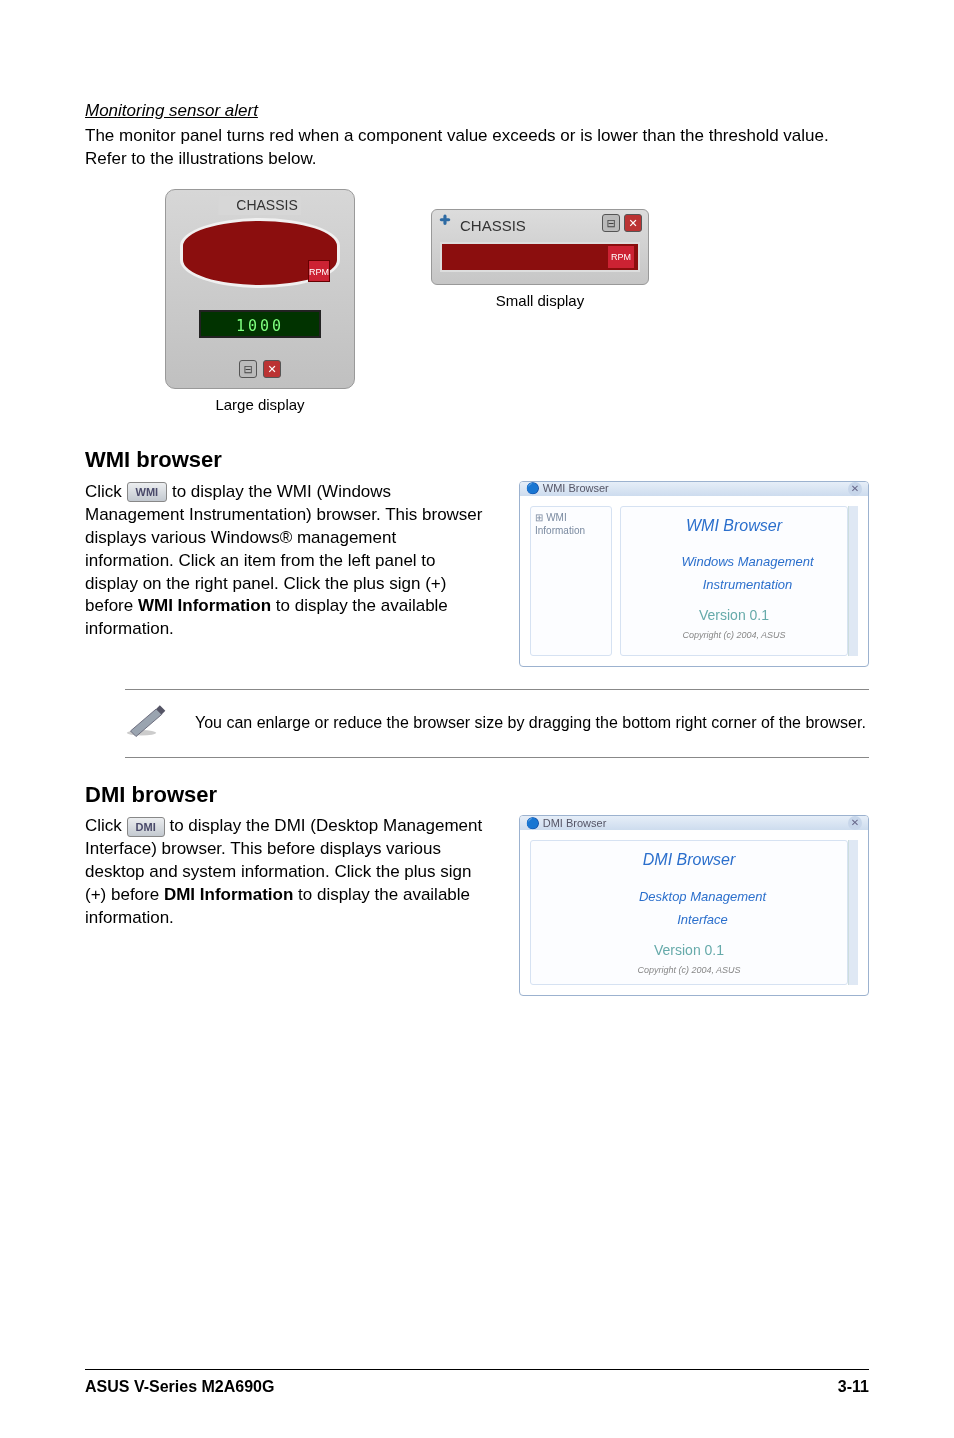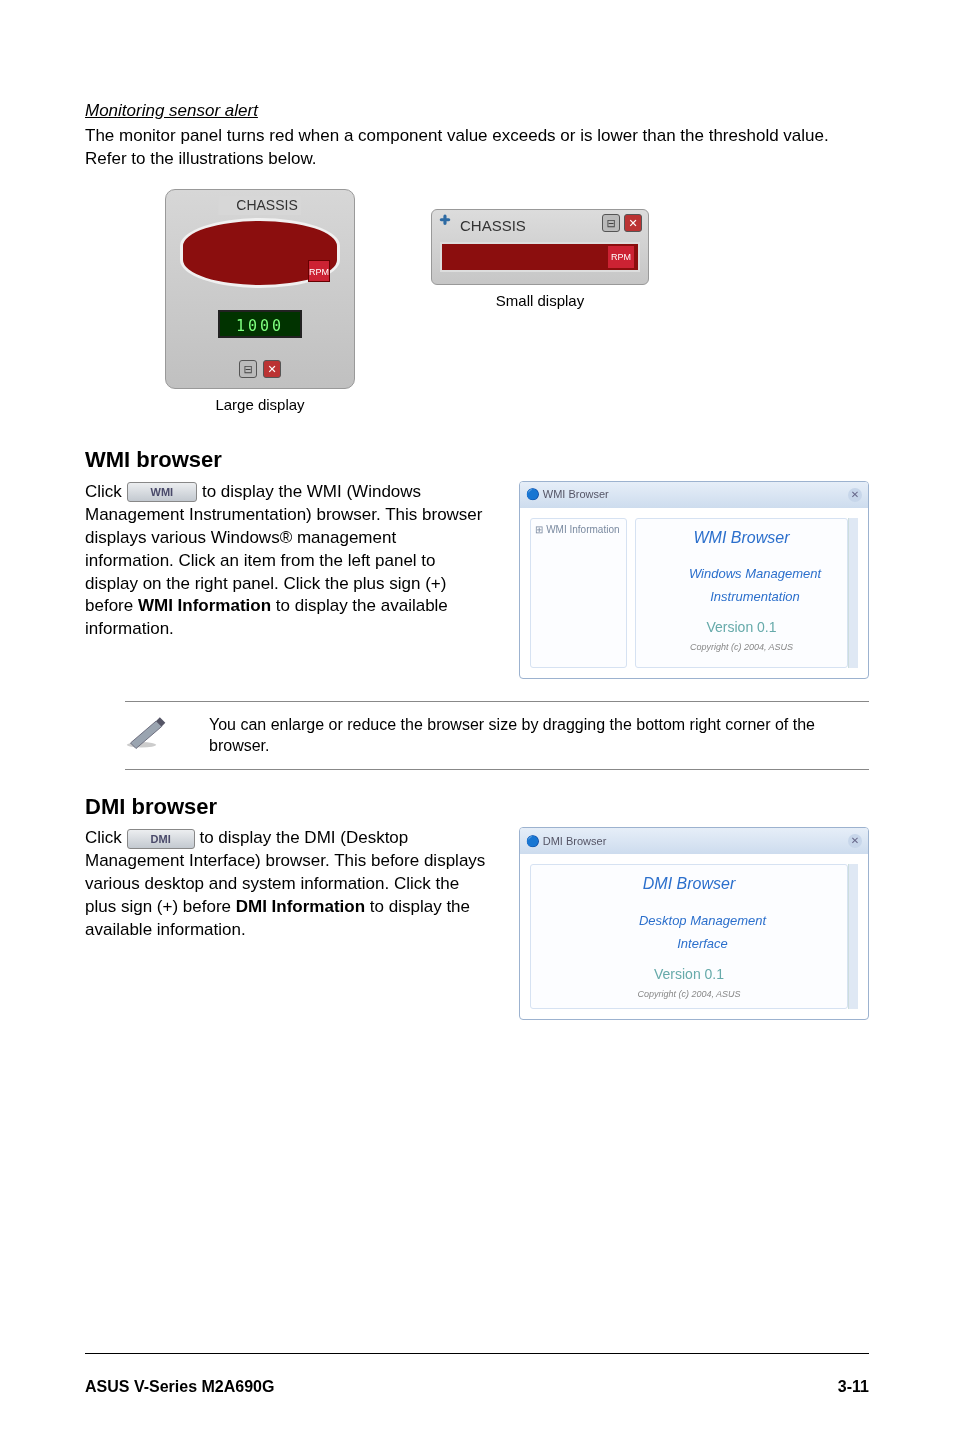--- a/index.html
+++ b/index.html
@@ -61,21 +61,21 @@
     position:absolute; left:50%; transform:translateX(-50%);
     top:6px; width:18px;height:18px;
   }
   .chassis-large .rpm {
     position:absolute; right:24px; top:70px;
     width:22px;height:22px; background:#c23; border:1px solid #600;
     font-size:9px; color:#fff; text-align:center; line-height:22px;
   }
   .chassis-large .digits {
     position:absolute; left:50%; transform:translateX(-50%);
-    top:120px; width:84px; height:28px;
+    top:120px; width:122px; height:28px;
     background:#013300; color:#7fff7f;
     border:2px solid #222; font-family:monospace; letter-spacing:3px;
     text-align:center; line-height:28px; font-size:15px;
   }
   .chassis-large .bottom-icons {
     position:absolute; bottom:10px; left:50%; transform:translateX(-50%);
     display:flex; gap:6px;
   }
   .mini-icon { width:18px;height:18px;border:1px solid #555;border-radius:3px;background:#bbb;font-size:11px;text-align:center;line-height:16px;color:#444;}
   .mini-icon.red { background:#b33;color:#fff;}
@@ -112,51 +112,51 @@
   }
   .two-col {
     display:flex; gap:30px; align-items:flex-start;
   }
   .two-col .left { flex:1; }
   .two-col .right { flex-shrink:0; }
   .inline-btn {
     display:inline-block;
     background:linear-gradient(#eceef0,#c3c9d0);
     border:1px solid #888;
-    padding:0 23px;
+    padding:0 8px;
     border-radius:3px;
     font-size:11px;
     font-weight:bold;
     color:#4a4a6a;
     vertical-align:middle;
     line-height:18px;
     height:20px;
   }
   .browser-window {
     width: 350px;
     background:#fff;
     border:1px solid #9cb2cf;
     border-radius:4px;
     overflow:hidden;
   }
   .browser-titlebar {
-    height:26px;
+    height:14px;
     background:linear-gradient(#e6eef8,#cddcee);
     display:flex; align-items:center;
     padding:0 6px;
     font-size:11px; color:#556;
     justify-content:space-between;
   }
   .browser-content {
     display:flex;
     padding:10px;
     gap:8px;
   }
   .browser-left {
-    width:97px; height:150px;
+    width:82px; height:150px;
     background:#fcfdff;
     border:1px solid #d6e2f2;
     border-radius:3px;
     padding:4px;
     font-size:10px; color:#7a8aa0;
   }
   .browser-right {
     flex:1;
     background:#fcfdff;
     border:1px solid #d6e2f2;
@@ -168,36 +168,36 @@
   }
   .browser-right .bbig { font-style:italic; font-size:16px; margin-bottom:14px; display:block;}
   .browser-right .bmid { font-style:italic; font-size:13px; color:#2b6fcc; line-height:1.3;margin-left:27px;}
   .browser-right .bsmall { font-size:14px; color:#6aa; display:block; margin-top:10px;}
   .browser-right .bcpy { font-size:9px; color:#888; display:block; margin-top:4px; font-family:Arial; font-style:italic;}
   .close-x { width:14px;height:14px;background:#c7d6ea;border-radius:7px;font-size:10px;line-height:14px;text-align:center;color:#668;}
   .scroll-hint { width:10px; background:#dfe8f4; border-left:1px solid #cdd; }
   .browser-right-wrap { display:flex; flex:1; }
   .note-block {
     display:flex;
-    gap:40px;
+    gap:26px;
     align-items:center;
     margin:22px 0 10px 40px;
     border-top:1px solid #888;
     border-bottom:1px solid #888;
     padding:10px 0;
   }
   .pencil-icon { width:44px; flex-shrink:0; }
   .pencil-icon svg { width:44px; height:40px; }
   .note-text { font-size:16px; }
   .footer {
     position:absolute;
     bottom:40px;
     left:85px; right:85px;
     border-top:1.5px solid #000;
-    padding-top:22px;
+    padding-top:6px;
     display:flex;
     justify-content:space-between;
     font-weight:bold;
     font-size:16px;
   }
   .bold { font-weight:bold; }
   .wing-svg { display:block; }
 </style>
 </head>
 <body>

